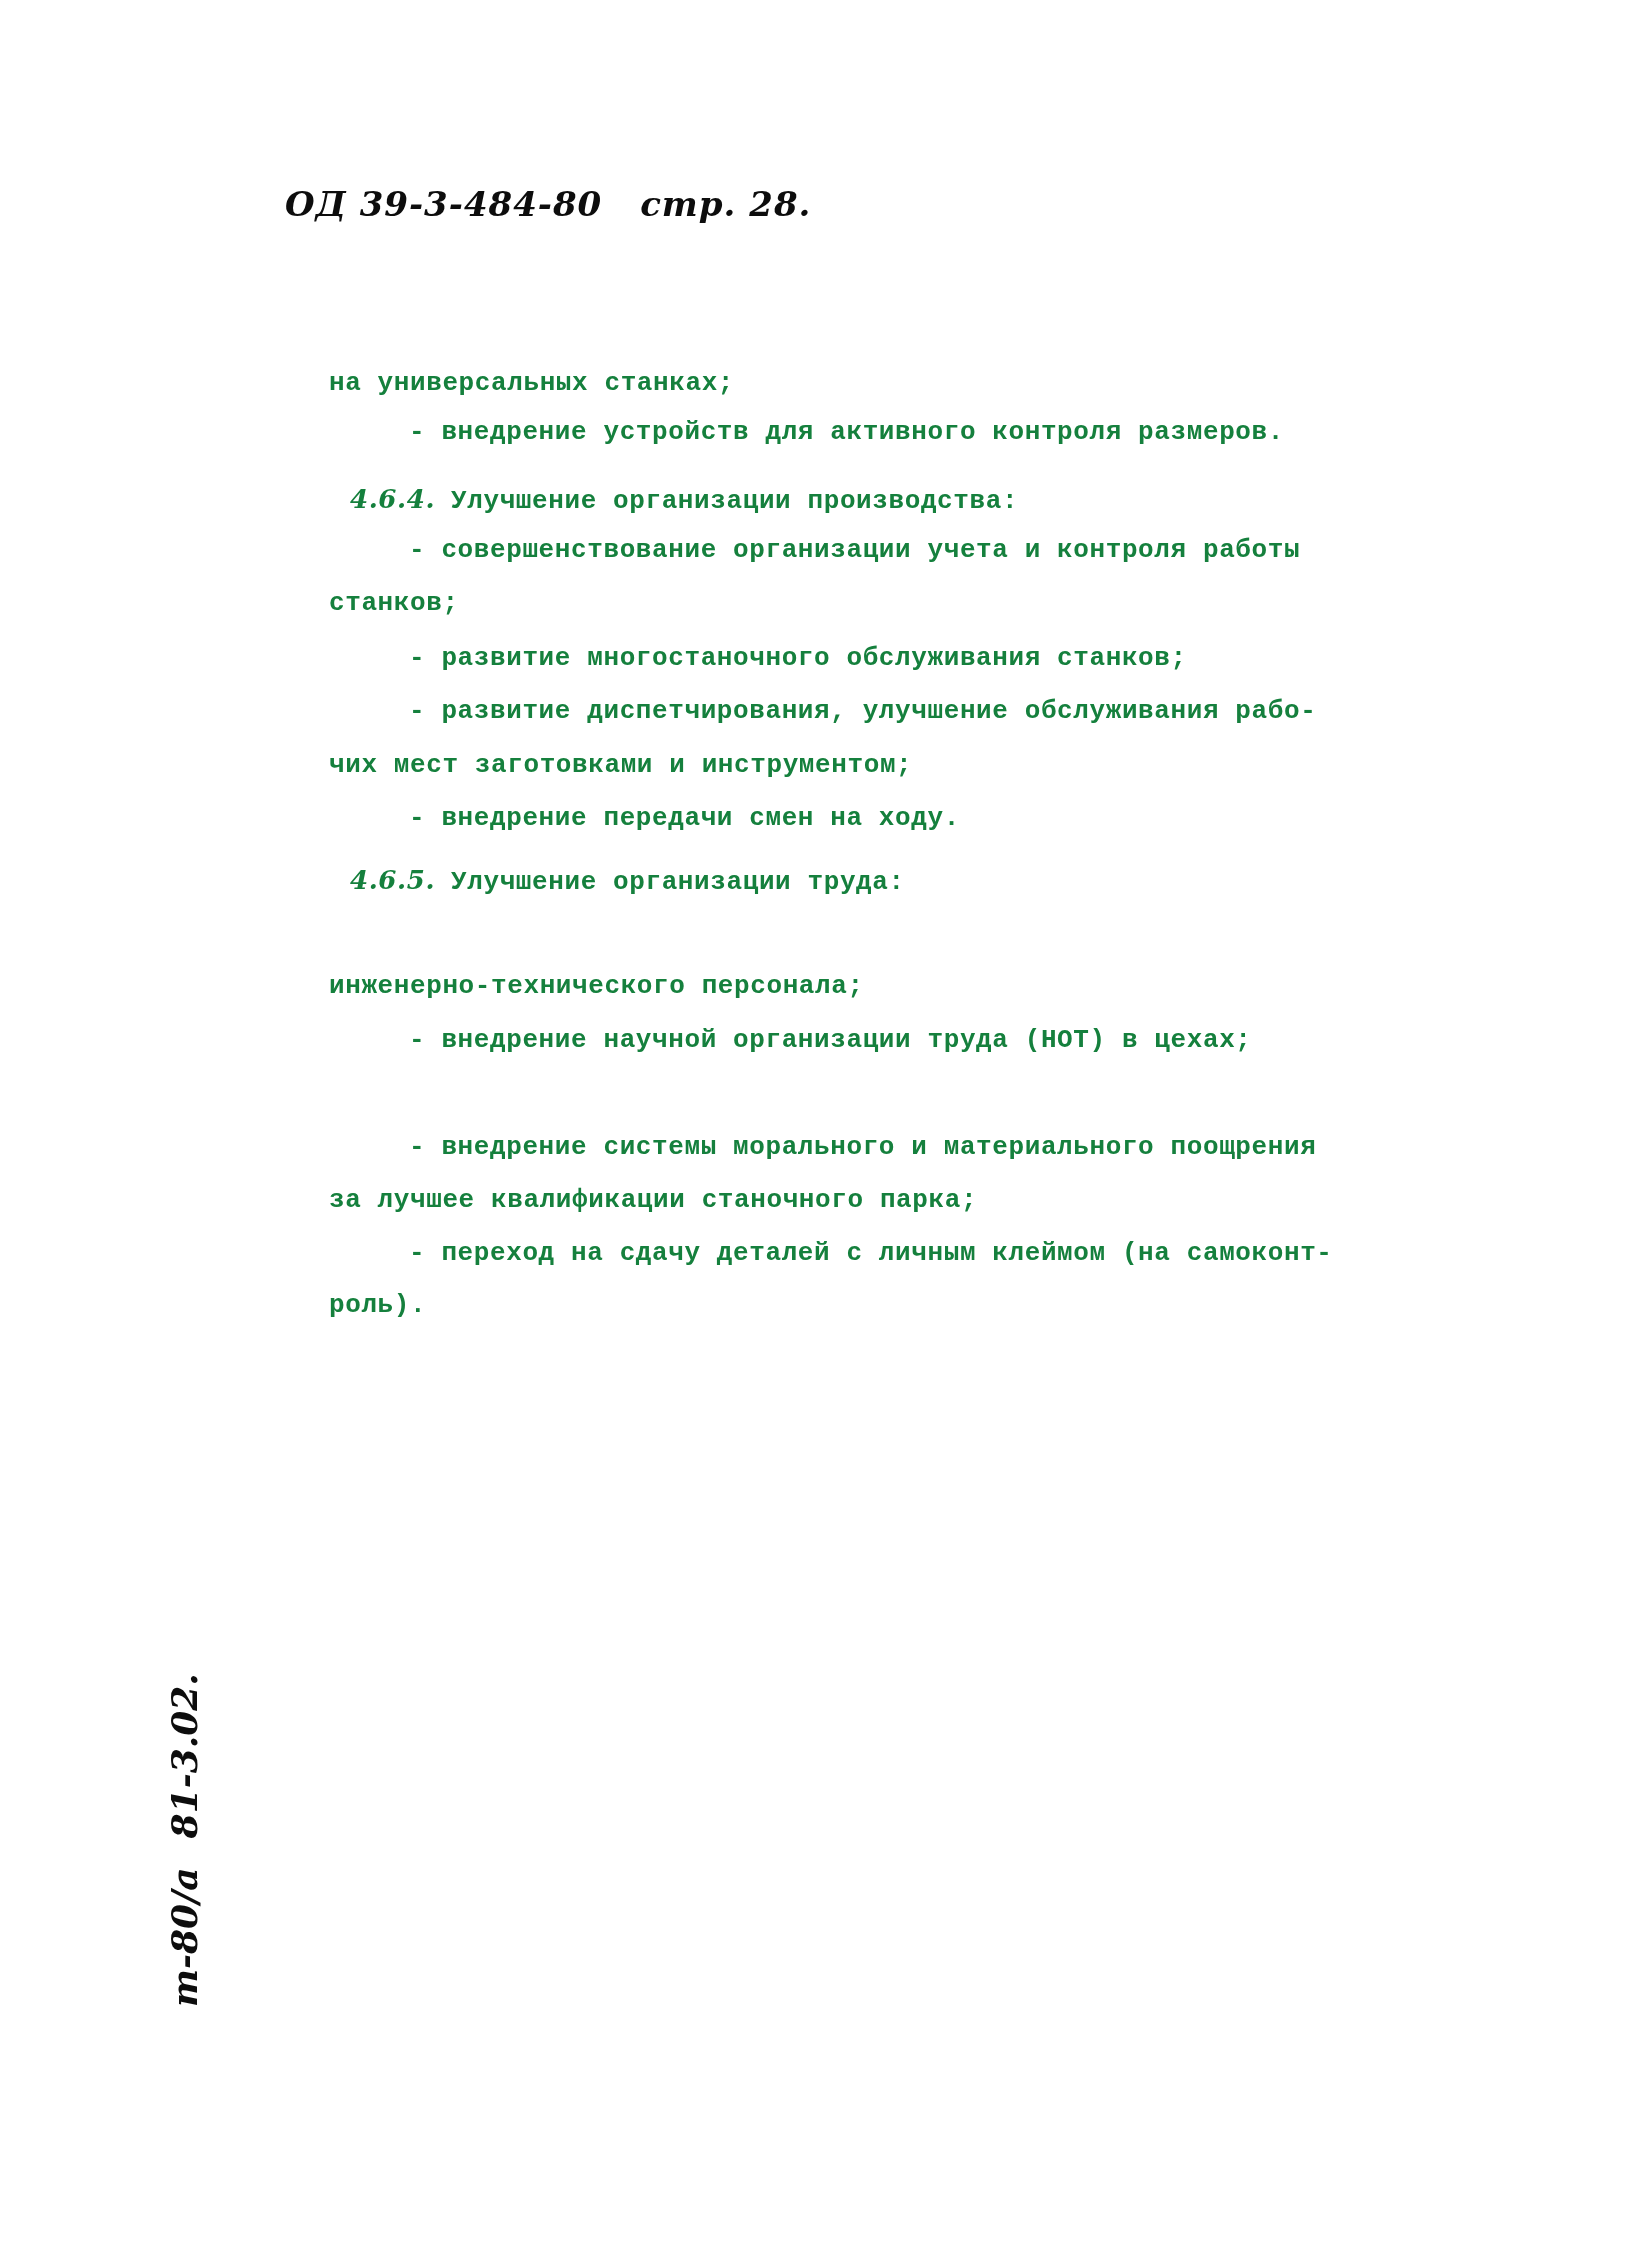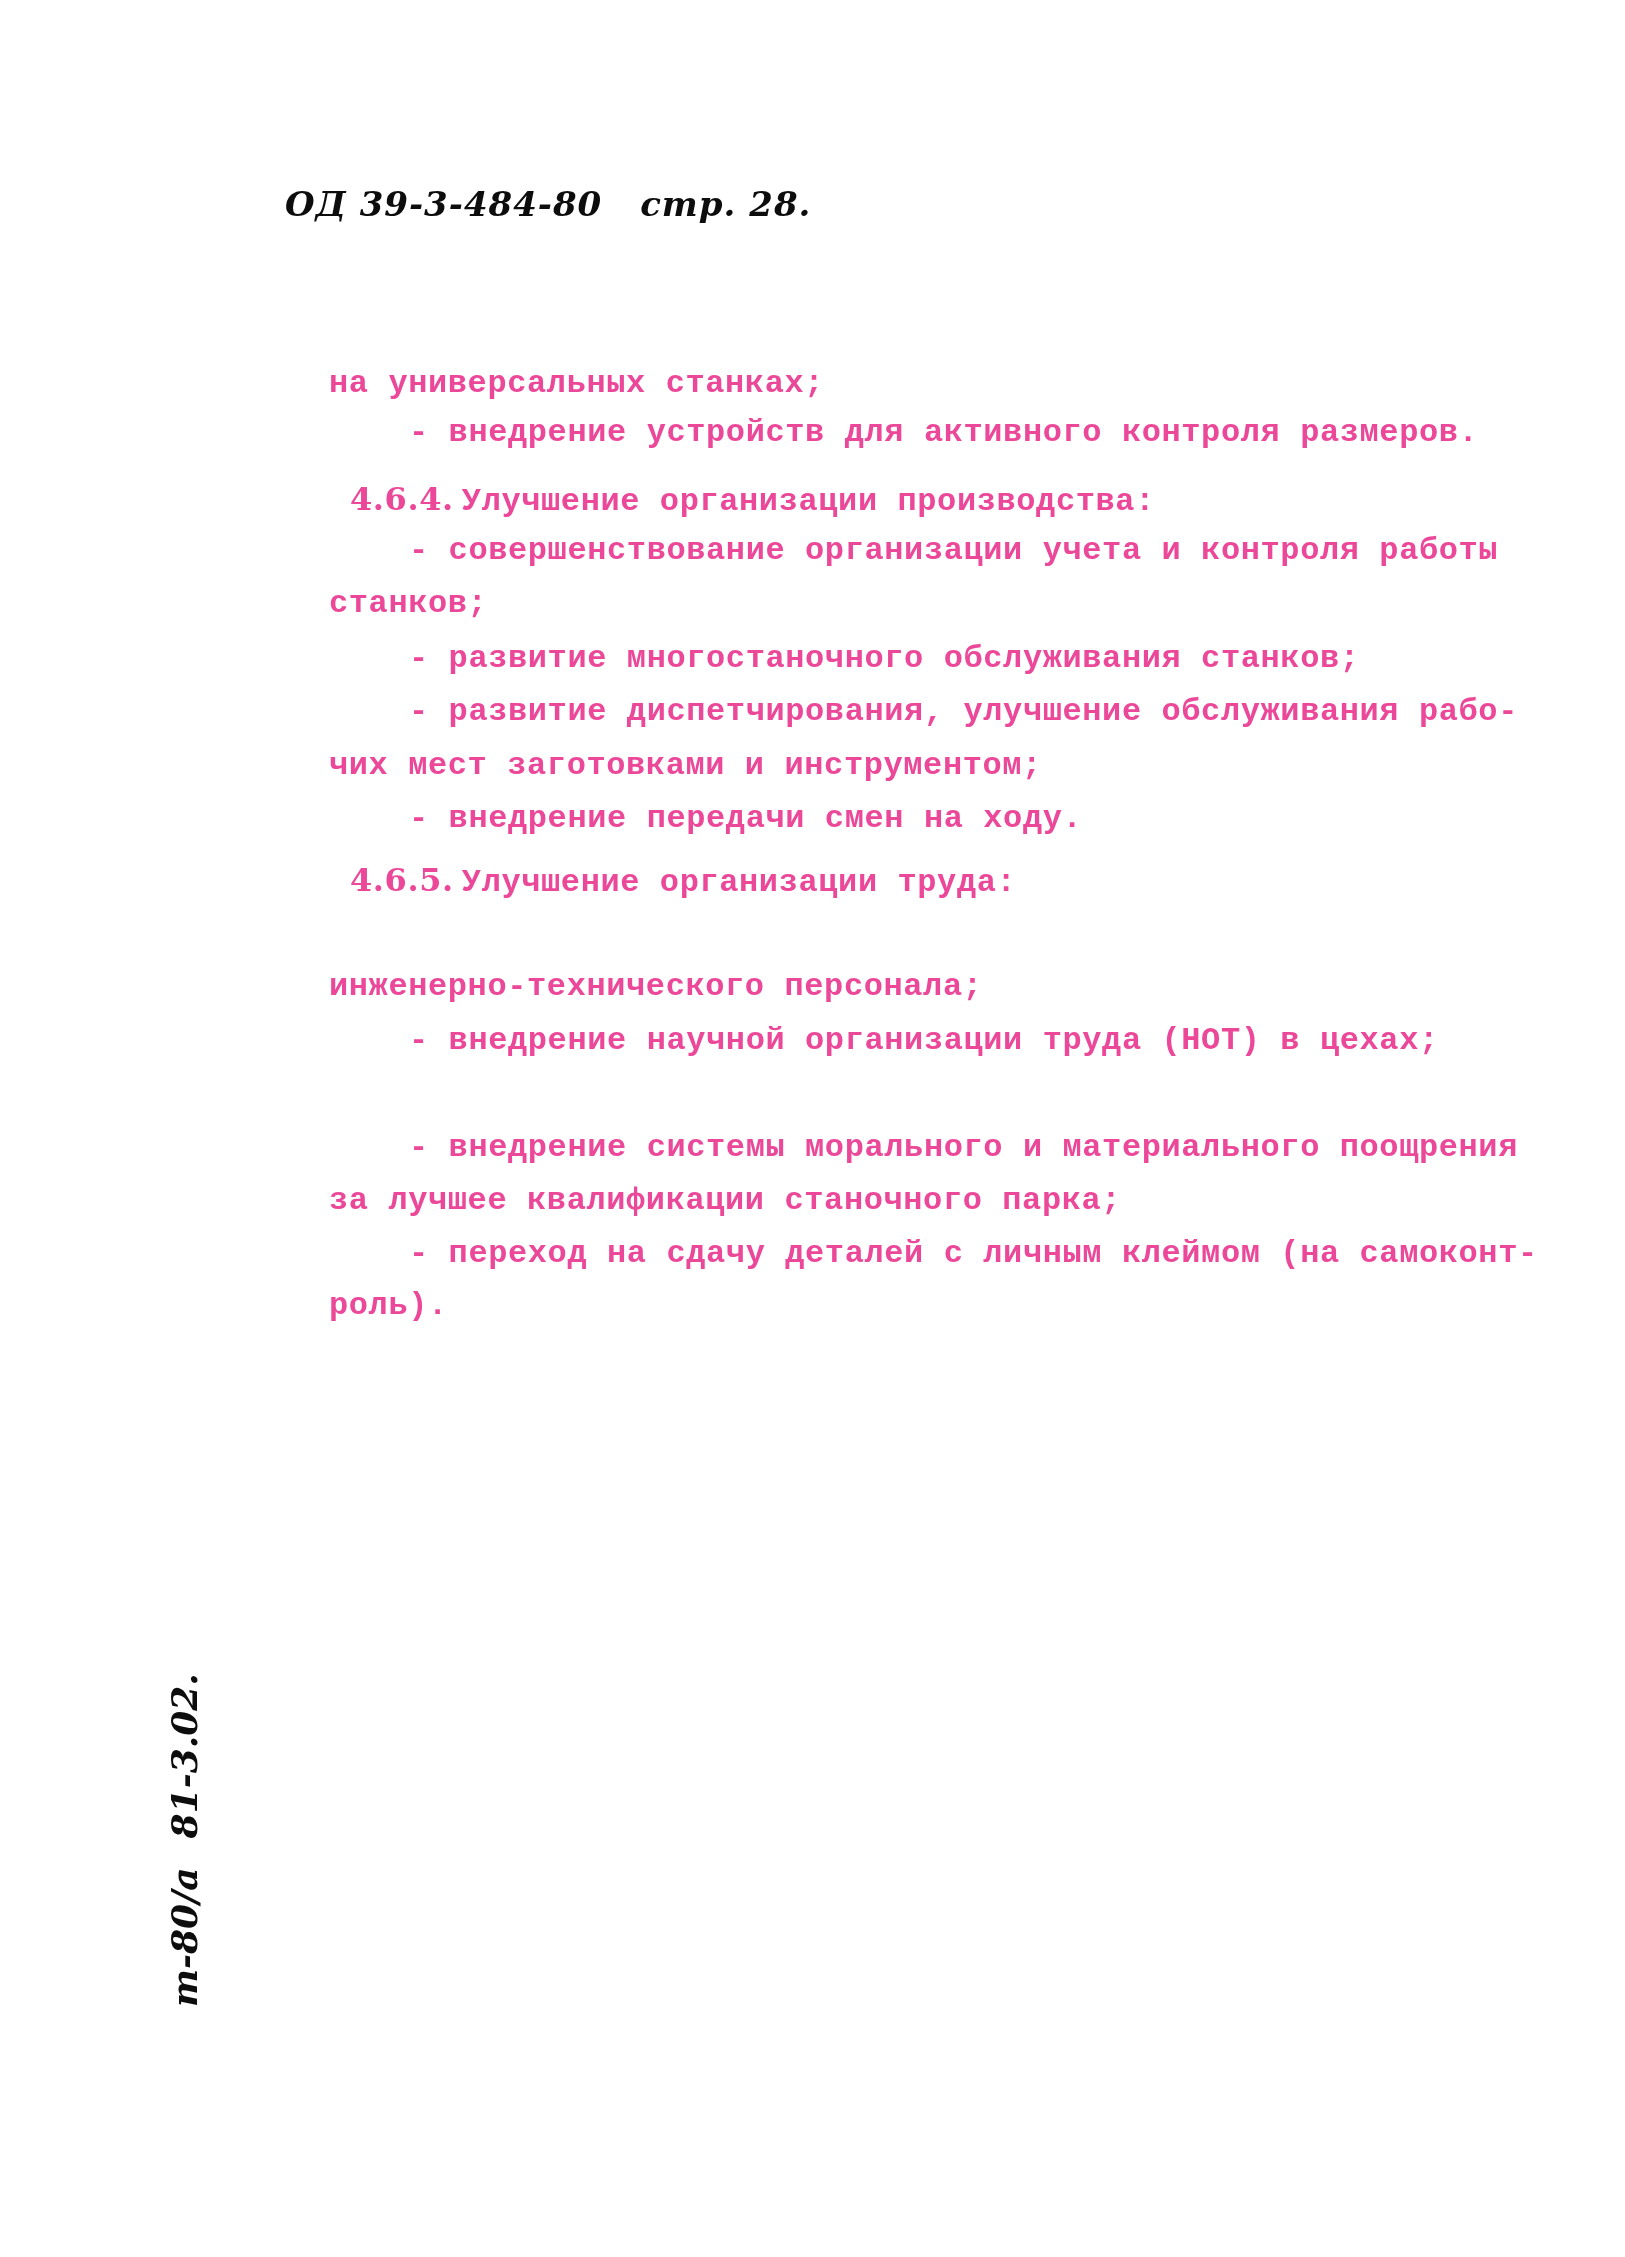--- a/index.html
+++ b/index.html
@@ -33,34 +33,35 @@
       color: #0d0d0d;
       white-space: nowrap;
       text-align: right;
     }
     .header .page-ref {
       margin-left: 25px;
     }
     .line {
       position: absolute;
       font-family: "Liberation Mono", "DejaVu Sans Mono", monospace;
-      font-size: 32px;
+      font-size: 26px;
       line-height: 31px;
       white-space: nowrap;
-      color: #ec4899;
+      color: #15803d;
       letter-spacing: 0.6px;
       font-weight: bold;
     }
     .l0 { left: 329px; }
     .l1 { left: 409px; }
     .sec { left: 350px; }
     .sec .num {
       font-family: "DejaVu Serif", serif;
+      font-style: italic;
       font-weight: bold;
-      margin-right: 8px;
+      margin-right: 16px;
     }
     .margin-note {
       position: absolute;
       left: 153px;
       top: 1835px;
       width: 344px;
       height: 48px;
       transform-origin: 0 0;
       transform: rotate(-90deg) translate(-172px, 9.6px);
       font-family: "DejaVu Serif", serif;

